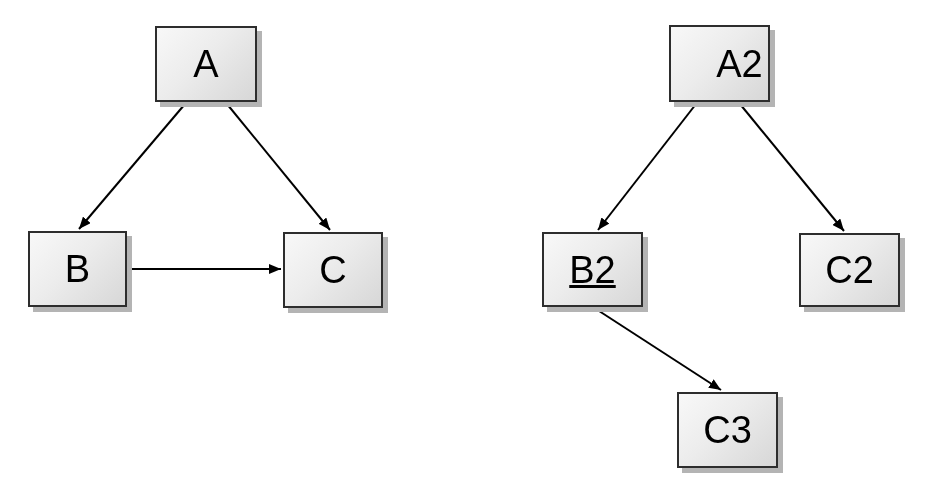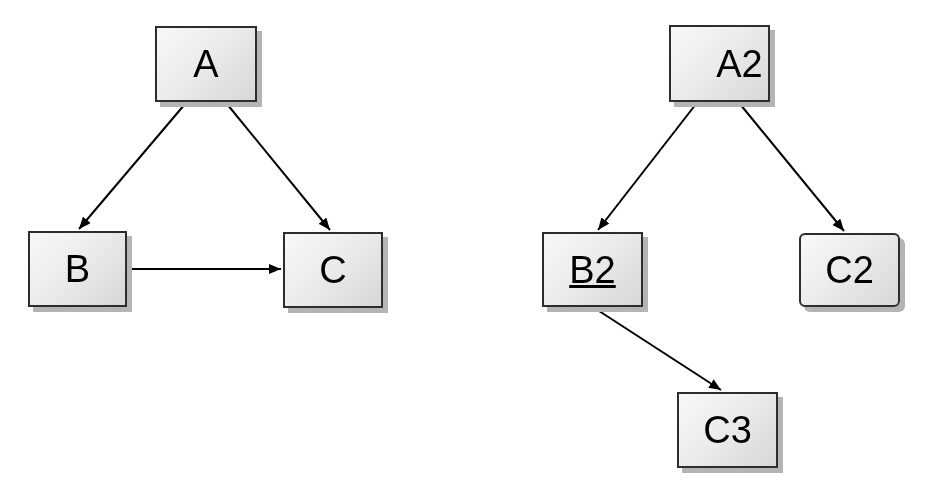--- a/index.html
+++ b/index.html
@@ -70,20 +70,20 @@
   <div class="node" style="left:283px; top:232px; width:100px; height:76px;">
     <span>C</span>
   </div>
 
   <div class="node" style="left:669px; top:25px;  width:101px; height:77px;padding-left:40px;">
     <span>A2</span>
   </div>
   <div class="node" style="left:542px; top:232px; width:101px; height:75px;text-decoration:underline;">
     <span>B2</span>
   </div>
-  <div class="node" style="left:799px; top:233px; width:101px; height:74px;border-radius:6px;">
+  <div class="node" style="left:799px; top:233px; width:101px; height:74px;">
     <span>C2</span>
   </div>
   <div class="node" style="left:677px; top:392px; width:101px; height:76px;justify-content:center;">
     <span>C3</span>
   </div>
 
 </div>
 
 </body></html>

